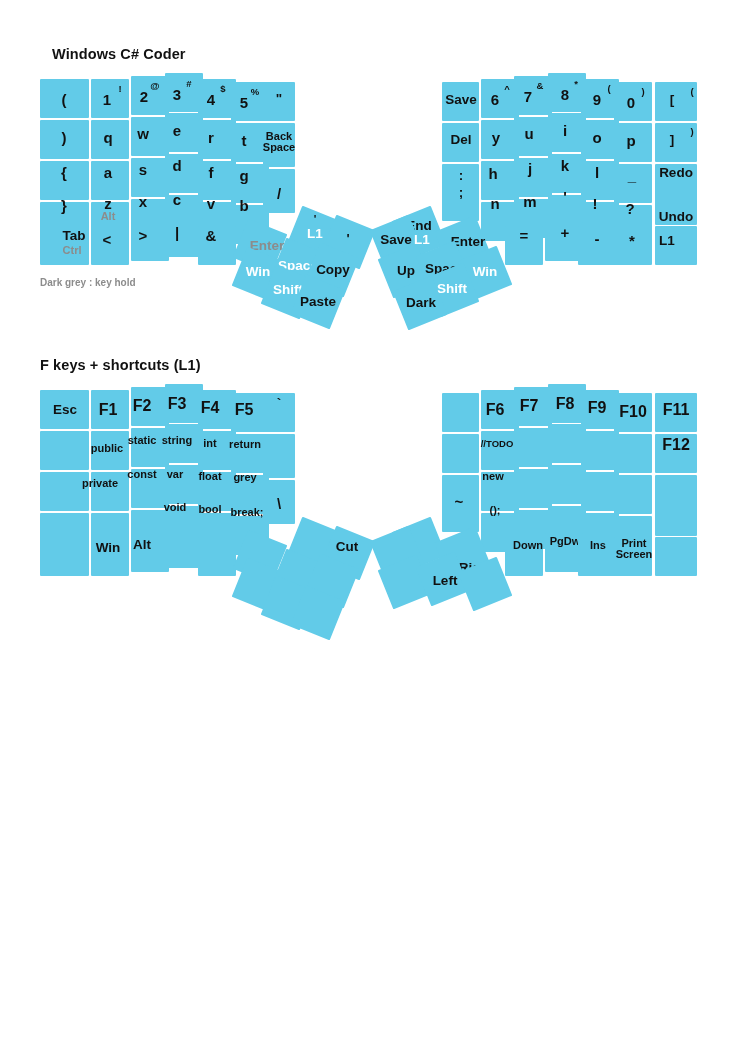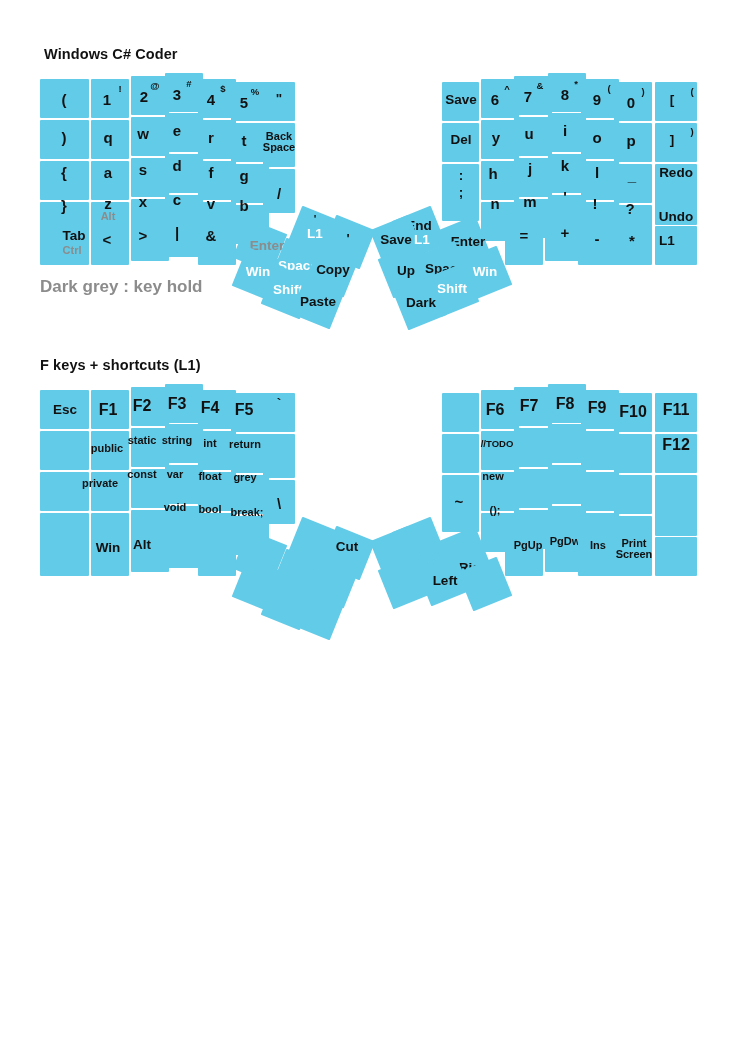--- a/index.html
+++ b/index.html
@@ -7,21 +7,21 @@
     width:736px;height:1041px;background:#ffffff;
     font-family:"Liberation Sans", sans-serif;
     position:relative;overflow:hidden;
   }
   .layer{position:absolute;left:0;top:0;width:736px;height:1041px;}
   .title{
     position:absolute;font-size:14.5px;font-weight:bold;color:#111;
     letter-spacing:0.1px;
   }
   .note{
-    position:absolute;font-size:17px;font-weight:bold;color:#8c8c8c;
+    position:absolute;font-size:10px;font-weight:bold;color:#8c8c8c;
   }
   .key{
     position:absolute;background:#62cbe8;box-sizing:border-box;
     border-radius:1px;
   }
   .key.rot{transform-origin:center center;}
   .lbl{
     position:absolute;white-space:pre;line-height:1;
     font-family:"Liberation Sans", sans-serif;
   }
@@ -33,21 +33,21 @@
   .sz-sm{font-size:11px;font-weight:bold;}
   .sz-xs{font-size:9.5px;font-weight:bold;}
   .sz-f {font-size:16px;font-weight:bold;}
   .ctr{transform:translate(-50%,-50%);}
 </style>
 </head>
 <body>
 
 <div class="layer">
 
-  <div class="title" style="left:44px;top:46px;">Windows C# Coder</div>
+  <div class="title" style="left:52px;top:46px;">Windows C# Coder</div>
   <div class="note" style="left:40px;top:277px;">Dark grey : key hold</div>
 
   <div class="key" style="left:40px;top:79px;width:49px;height:39px;"></div>
   <div class="lbl c sz-lg ctr" style="left:64px;top:99px;">(</div>
 
   <div class="key" style="left:91px;top:79px;width:38px;height:39px;"></div>
   <div class="lbl c sz-lg ctr" style="left:107px;top:99px;">1</div>
   <div class="lbl c sz-xs ctr" style="left:120px;top:89px;">!</div>
 
   <div class="key" style="left:131px;top:76px;width:38px;height:39px;"></div>
@@ -451,21 +451,21 @@
   <div class="key" style="left:481px;top:513px;width:38px;height:39px;"></div>
   <div class="lbl c sz-sm ctr" style="left:495px;top:510px;">();</div>
 
   <div class="key" style="left:514px;top:510px;width:38px;height:39px;"></div>
   <div class="key" style="left:548px;top:506px;width:38px;height:39px;"></div>
   <div class="key" style="left:581px;top:513px;width:38px;height:39px;"></div>
   <div class="key" style="left:614px;top:516px;width:38px;height:39px;"></div>
   <div class="key" style="left:655px;top:497px;width:42px;height:39px;"></div>
 
   <div class="key" style="left:505px;top:537px;width:38px;height:39px;"></div>
-  <div class="lbl c sz-sm ctr" style="left:528px;top:545px;">PgUp</div>
+  <div class="lbl c sz-sm ctr" style="left:528px;top:545px;">Down</div>
 
   <div class="key" style="left:545px;top:533px;width:38px;height:39px;"></div>
   <div class="lbl c sz-sm ctr" style="left:565px;top:541px;">PgDw</div>
 
   <div class="key" style="left:578px;top:537px;width:38px;height:39px;"></div>
   <div class="lbl c sz-sm ctr" style="left:598px;top:545px;text-align:center;">Ins</div>
 
   <div class="key" style="left:614px;top:537px;width:38px;height:39px;"></div>
   <div class="lbl c sz-sm ctr" style="left:634px;top:549px;text-align:center;">Print
 Screen</div>

